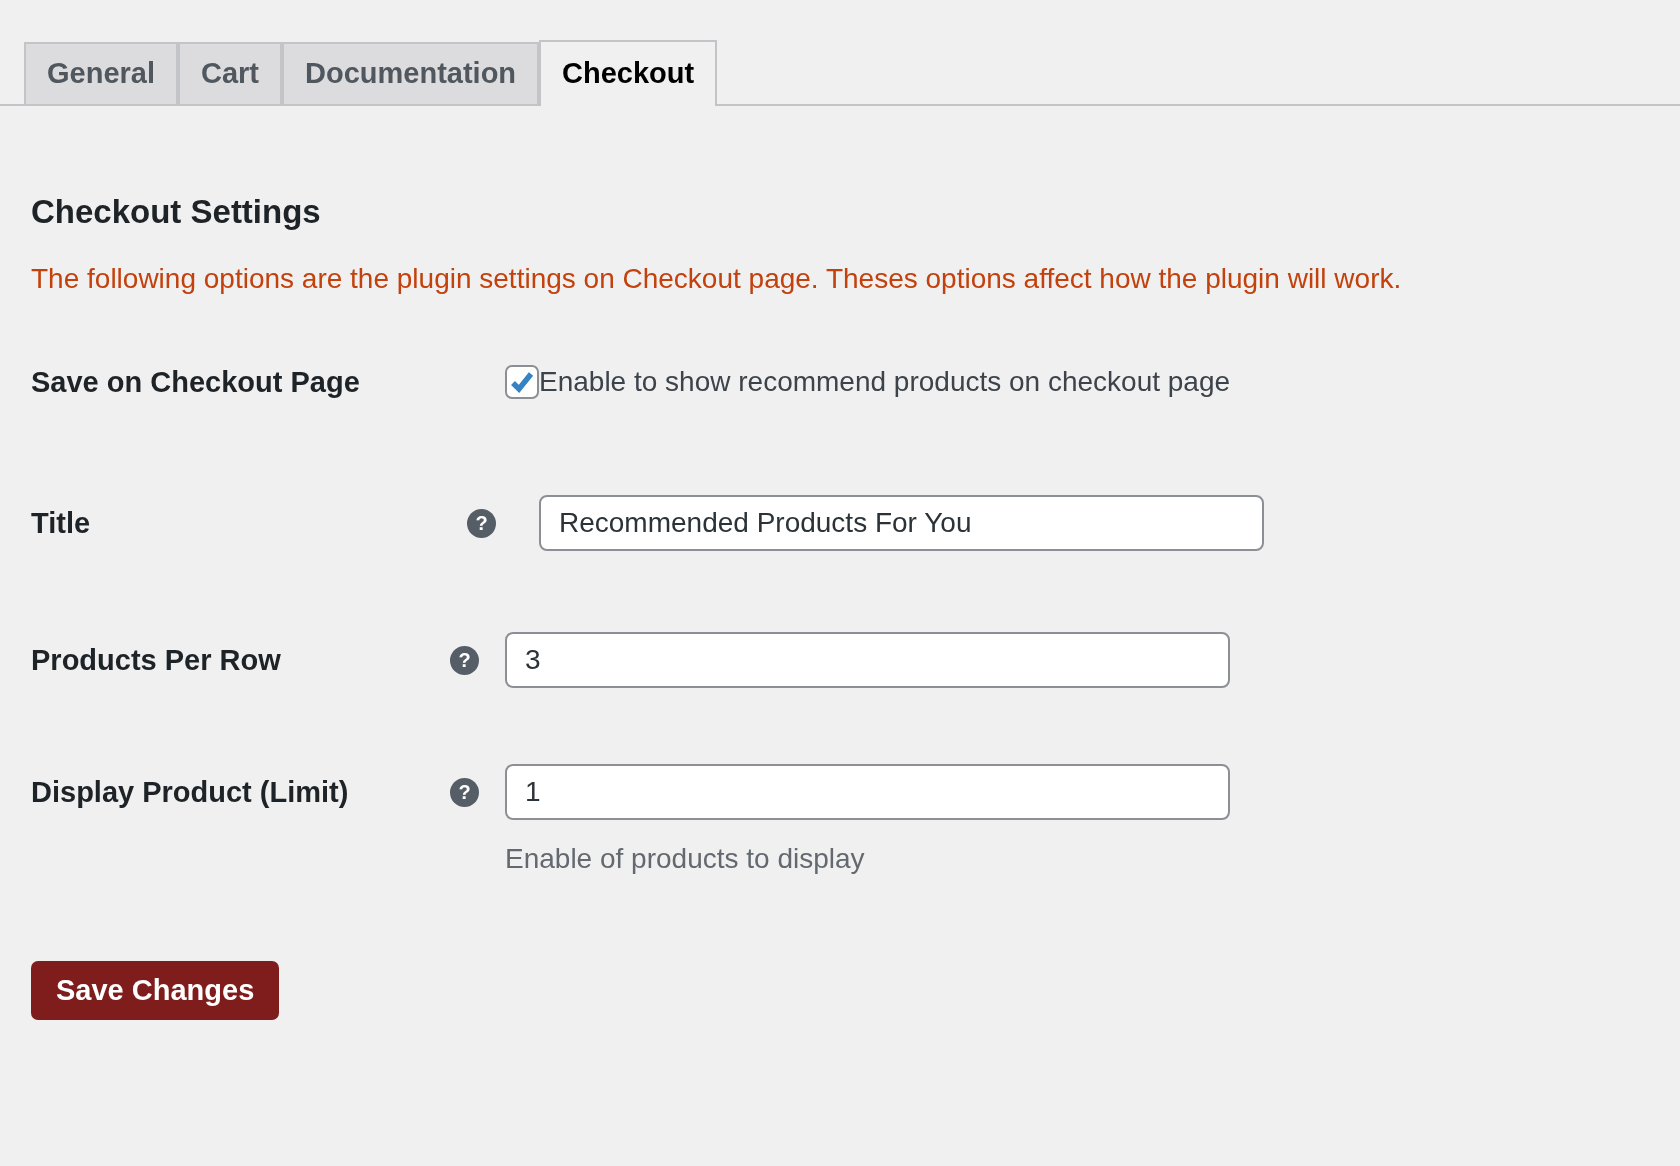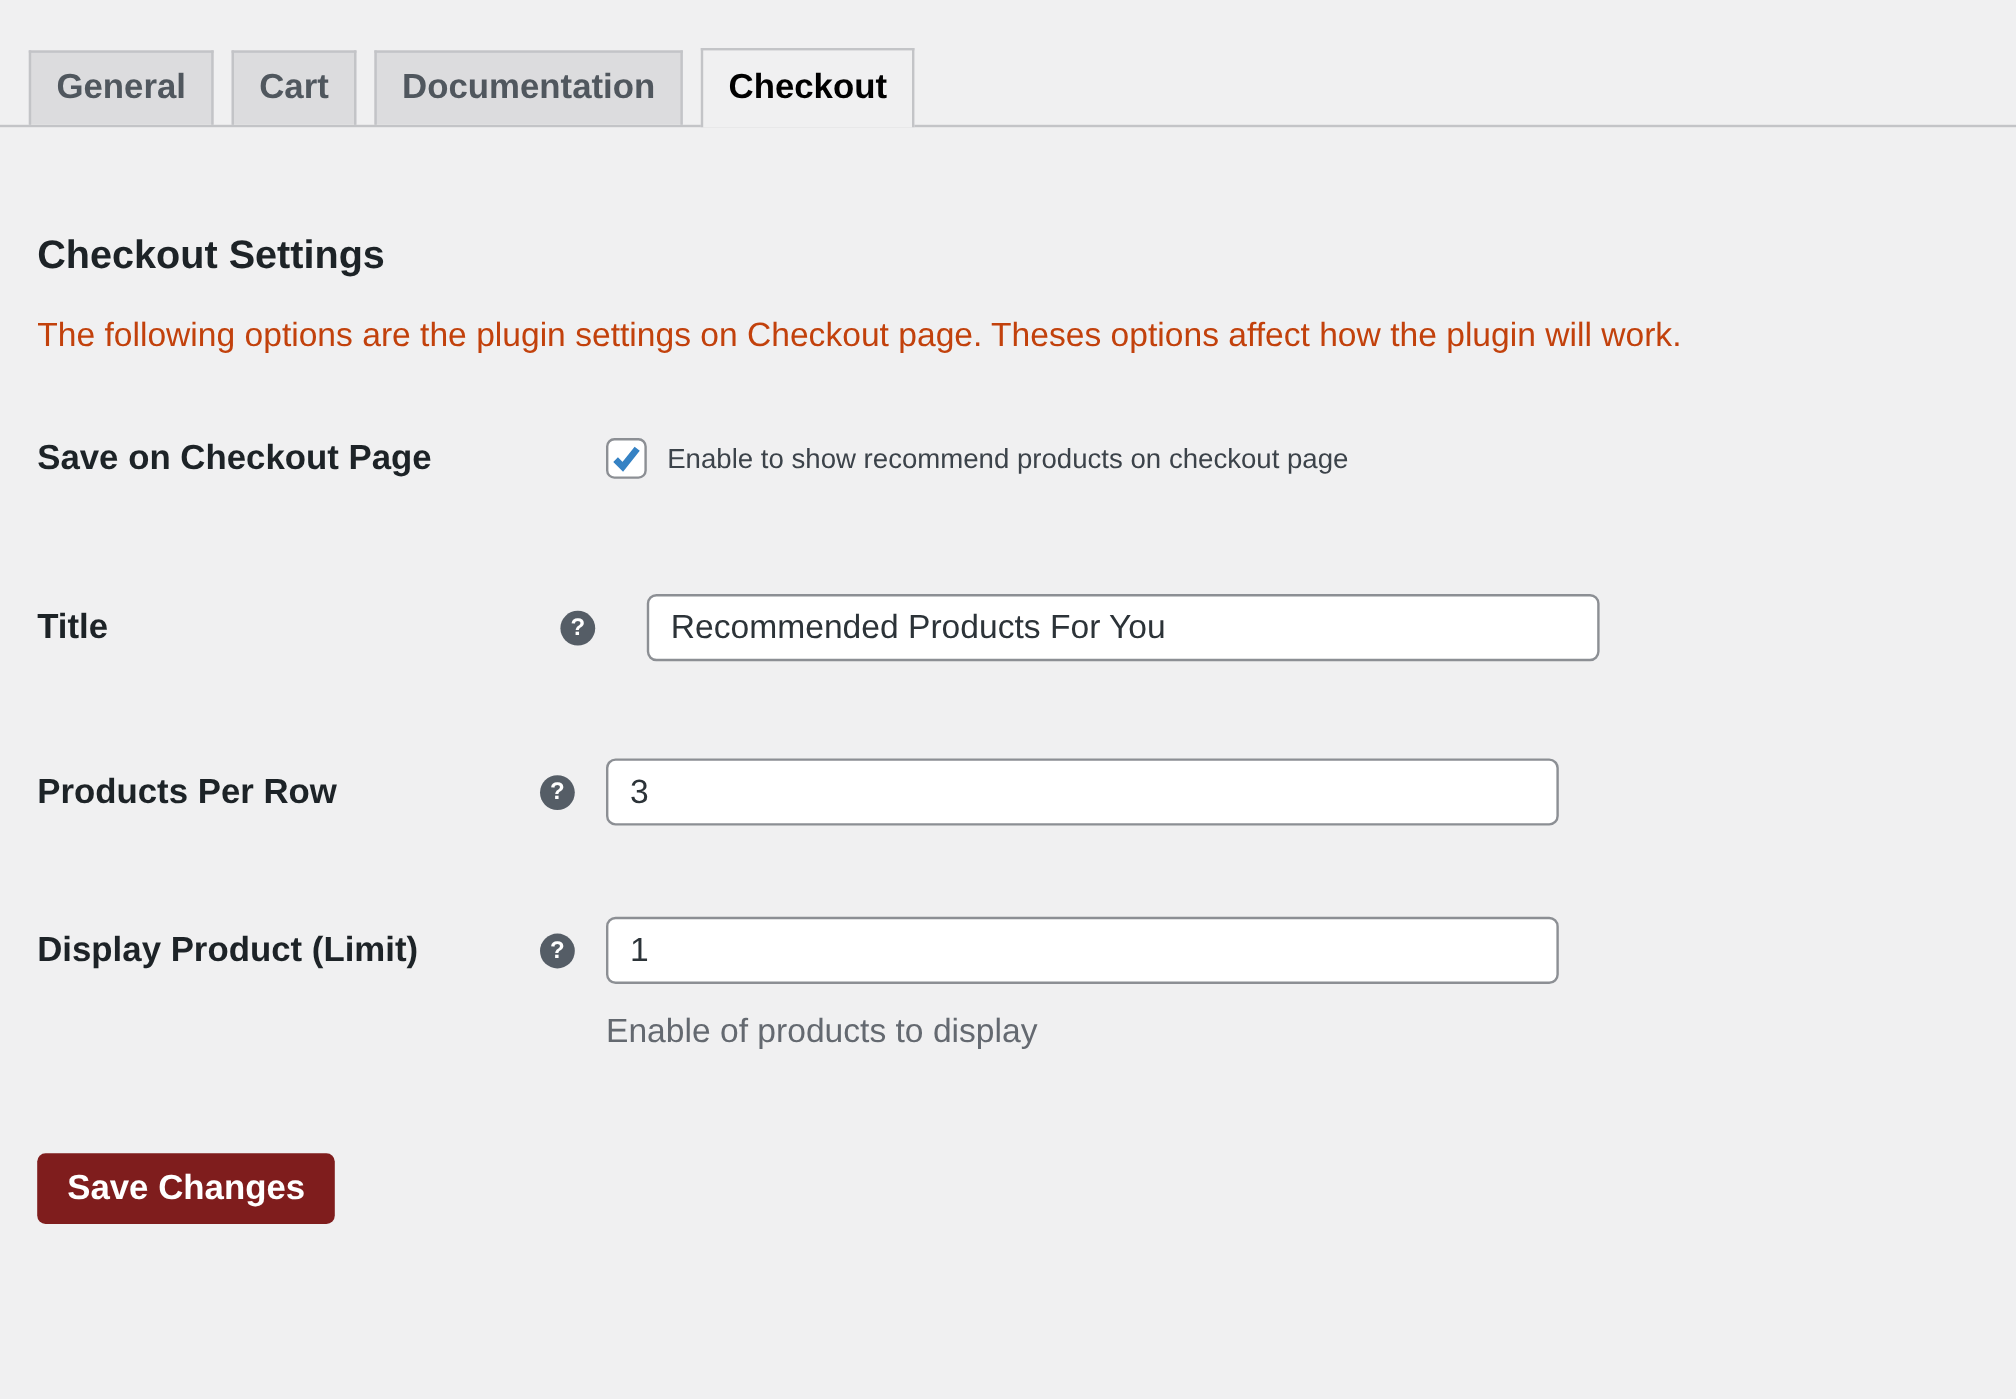--- a/index.html
+++ b/index.html
@@ -14,21 +14,20 @@
   
   .nav-tab-wrapper {
     display: flex;
     align-items: flex-end;
     padding: 40px 0 0 24px;
     border-bottom: 2px solid #c3c4c7;
   }
   .nav-tab {
     display: inline-block;
     padding: 13px 21px 14px;
-    margin-right: 15px;
     border: 2px solid #c3c4c7;
     border-bottom: none;
     background: #dcdcde;
     color: #50575e;
     font-size: 29px;
     font-weight: 600;
     line-height: 33px;
     cursor: pointer;
     white-space: nowrap;
   }
@@ -87,21 +86,21 @@
     font-weight: 700;
     display: flex;
     align-items: center;
     justify-content: center;
     cursor: pointer;
     user-select: none;
   }
   .field-cell { grid-column: 3; grid-row: 1; }
 
   .text-input {
-    width: 794px;
+    width: 725px;
     height: 56px;
     border: 2px solid #8c8f94;
     border-radius: 8px;
     background: #ffffff;
     font-family: "Liberation Sans", "DejaVu Sans", sans-serif;
     font-size: 28px;
     color: #2c3338;
     padding: 0 18px;
     outline: none;
   }
@@ -129,22 +128,22 @@
     border: 2px solid #8c8f94;
     border-radius: 7px;
     background: #ffffff;
     display: flex;
     align-items: center;
     justify-content: center;
     cursor: pointer;
   }
   .checkbox svg { display: block; }
   .checkbox-text {
-    margin-left: 17px;
-    font-size: 23px;
+    margin-left: 0;
+    font-size: 28px;
     color: #3c434a;
     line-height: 38px;
   }
 
   
   .save-button {
     margin: 85px 0 0 0;
     display: inline-block;
     background: #7f1d1d;
     color: #ffffff;

